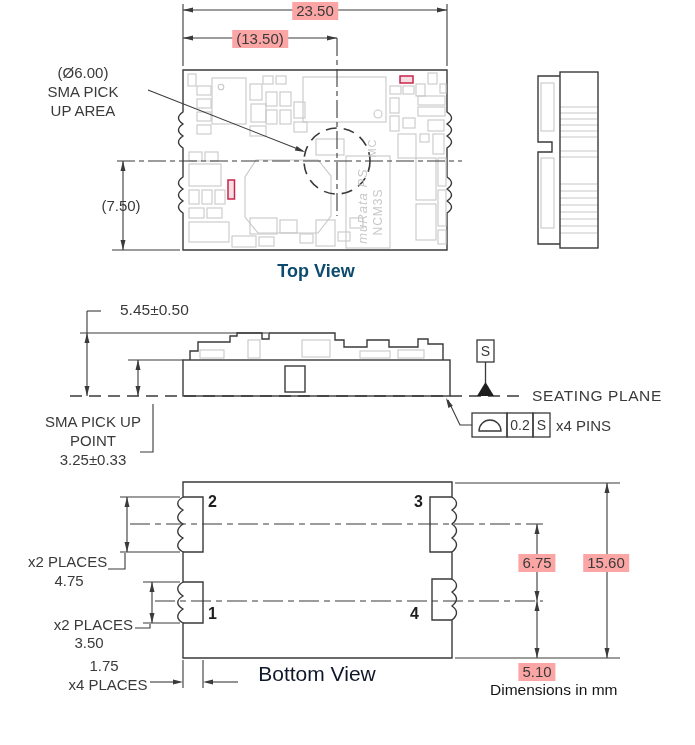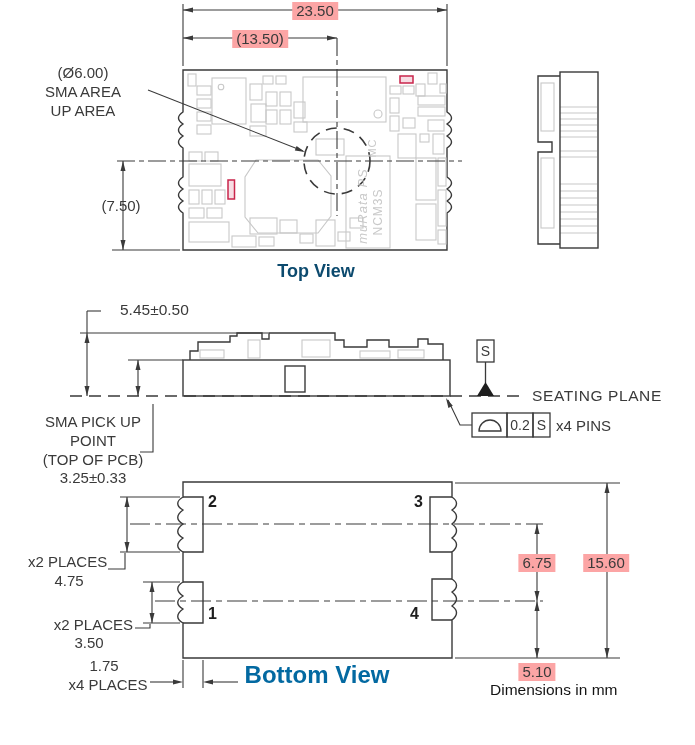--- a/index.html
+++ b/index.html
@@ -5,21 +5,21 @@
   html,body{margin:0;padding:0;background:#fff;}
   .canvas{position:relative;width:695px;height:745px;background:#fff;
           font-family:"Liberation Sans",sans-serif;color:#3a3a3a;overflow:hidden;}
   .canvas svg{position:absolute;left:0;top:0;}
   .t{position:absolute;white-space:nowrap;font-size:15px;line-height:1.2;}
   .cx{transform:translateX(-50%);}
   .bg{background:#fca5a5;padding:0 4px;}
   .ctr{text-align:center;}
   .rt{text-align:right;}
   .title{font-weight:bold;font-size:18px;color:#0c4a6e;}
-  .title2{font-weight:bold;font-size:24px;color:#0369a1;}
+  .title2{font-weight:normal;font-size:21px;color:#0f172a;}
   .pin{font-weight:bold;font-size:16px;color:#1e1e1e;}
   .blk{position:absolute;font-size:15px;line-height:1.25;}
   .cell{position:absolute;display:flex;align-items:center;justify-content:center;font-size:14px;}
   .foot{font-size:15.5px;font-weight:normal;color:#141414;text-align:center;}
   .mark{position:absolute;color:#c9c9c9;letter-spacing:1px;transform:translate(-50%,-50%) rotate(-90deg);}
 </style>
 </head>
 <body>
 
 <div class="canvas">
@@ -255,42 +255,41 @@
       <polygon points="607,658 604.5,648 609.5,648" fill="#3a3a3a" stroke="none"></polygon>
     </g>
   </g>
 </svg>
 
 <div class="t cx bg" style="left:315px;top:2px;">23.50</div>
 <div class="t cx bg" style="left:260px;top:30px;">(13.50)</div>
 
 <div class="blk ctr" style="left:22px;top:64px;width:122px;">
   <div>(Ø6.00)</div>
-  <div>SMA AREA</div>
+  <div>SMA PICK</div>
   <div>UP AREA</div>
 </div>
 
 <div class="t ctr" style="left:96px;top:197px;width:50px;">(7.50)</div>
 <div class="t cx title" style="left:316px;top:261px;">Top View</div>
 
 <div class="mark" style="left:362px;top:206px;font-size:13px;font-style:italic;">muRata PS</div>
 <div class="mark" style="left:378px;top:212px;font-size:12px;">NCM3S</div>
 <div class="mark" style="left:372px;top:148px;font-size:11px;">MC</div>
 
 <div class="t" style="left:120px;top:301px;font-size:15.5px;">5.45±0.50</div>
 <div class="t" style="left:532px;top:387px;font-size:15.5px;letter-spacing:0.6px;">SEATING PLANE</div>
 <div class="cell" style="left:477px;top:340px;width:17px;height:22px;">S</div>
 <div class="cell" style="left:507px;top:413px;width:26px;height:24px;">0.2</div>
 <div class="cell" style="left:533px;top:413px;width:17px;height:24px;">S</div>
 <div class="cell" style="left:556px;top:413px;height:24px;font-size:15px;">x4 PINS</div>
 
 <div class="blk ctr" style="left:18px;top:413px;width:150px;">
   <div>SMA PICK UP</div>
   <div>POINT</div>
-  <div>(TOP OF PCB)</div>
   <div>3.25±0.33</div>
 </div>
 
 <div class="t pin" style="left:208px;top:492px;">2</div>
 <div class="t pin" style="left:414px;top:492px;">3</div>
 <div class="t pin" style="left:208px;top:604px;">1</div>
 <div class="t pin" style="left:410px;top:604px;">4</div>
 
 <div class="t rt" style="left:28px;top:553px;width:78px;">x2 PLACES</div>
 <div class="t ctr" style="left:38px;top:572px;width:62px;">4.75</div>

